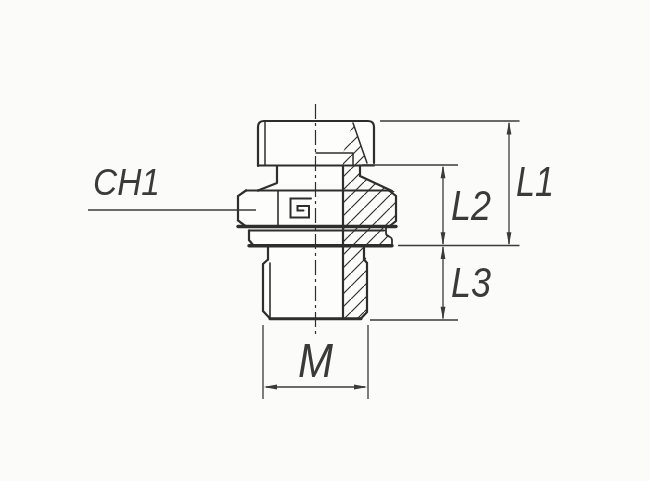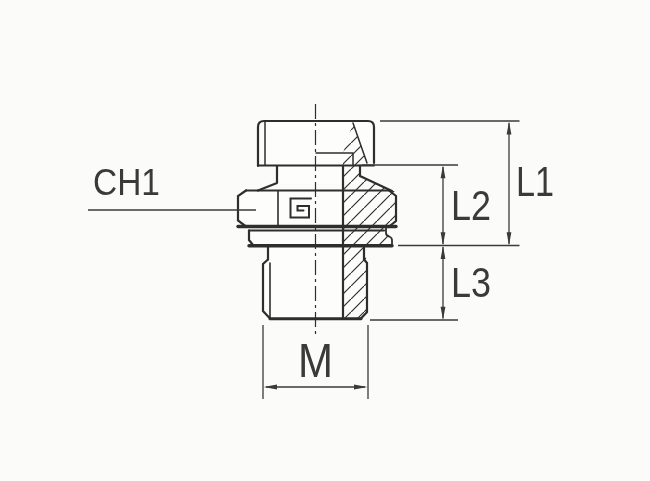--- a/index.html
+++ b/index.html
@@ -1,20 +1,21 @@
 <!DOCTYPE html>
 <html><head>
 <meta charset="utf-8">
 <style>
   html,body{margin:0;padding:0;background:#fff;}
   .canvas{
     position:relative;
     width:650px;height:481px;
     overflow:hidden;
     font-family:"Liberation Sans", sans-serif;
+    font-style:italic;
   }
   .canvas svg{position:absolute;inset:0;}
   text{font-family:"Liberation Sans", sans-serif;}
 </style>
 </head>
 <body>
 
 <div class="canvas">
 <svg width="650" height="481" viewBox="0 0 650 481" xmlns="http://www.w3.org/2000/svg">
 

